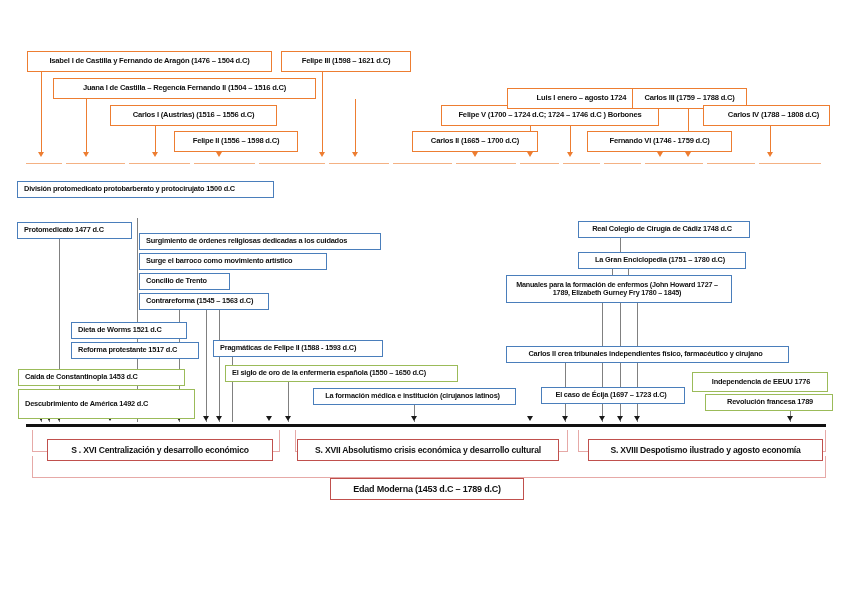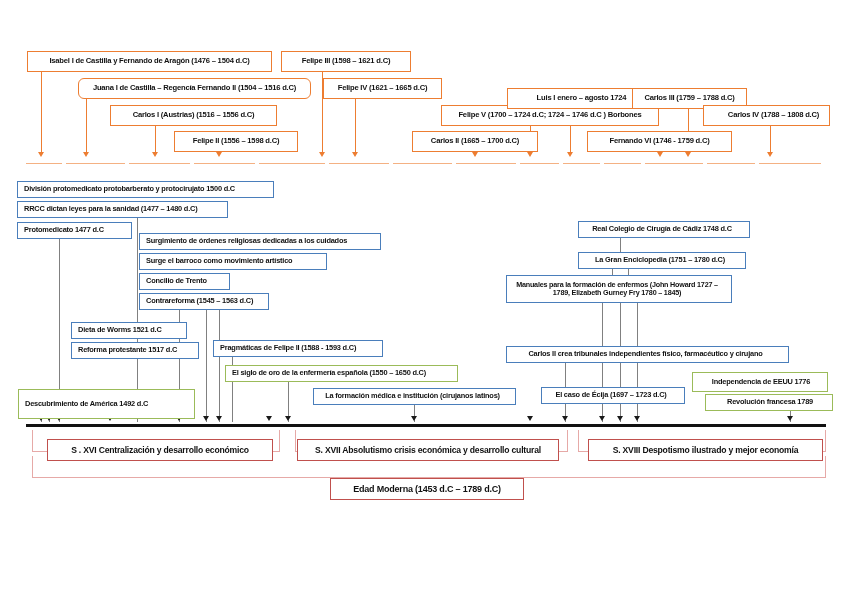--- a/index.html
+++ b/index.html
@@ -169,45 +169,43 @@
   <div class="hseg" style="left:456px; top:163px; width:60px;"></div>
   <div class="hseg" style="left:520px; top:163px; width:39px;"></div>
   <div class="hseg" style="left:563px; top:163px; width:37px;"></div>
   <div class="hseg" style="left:604px; top:163px; width:37px;"></div>
   <div class="hseg" style="left:645px; top:163px; width:58px;"></div>
   <div class="hseg" style="left:707px; top:163px; width:48px;"></div>
   <div class="hseg" style="left:759px; top:163px; width:62px;"></div>
 
   <div class="box orange" style="left:27px; top:51px; width:245px; height:21px;">Isabel I de Castilla y Fernando de Aragón (1476  – 1504 d.C)</div>
 
-  <div class="box orange" style="left:78px; top:78px; width:233px; height:21px;border-radius:6px;">Juana I de Castilla – Regencía Fernando II (1504 – 1516 d.C)</div>
+  <div class="box orange" style="left:53px; top:78px; width:263px; height:21px;">Juana I de Castilla – Regencía Fernando II (1504 – 1516 d.C)</div>
 
   <div class="box orange" style="left:110px; top:105px; width:167px; height:21px;">Carlos I (Austrias) (1516 – 1556 d.C)</div>
 
   <div class="box orange" style="left:174px; top:131px; width:124px; height:21px;">Felipe II (1556 – 1598 d.C)</div>
 
   <div class="box orange" style="left:281px; top:51px; width:130px; height:21px;">Felipe III (1598 – 1621 d.C)</div>
 
-  <div class="box orange" style="left:323px; top:78px; width:119px; height:21px;">Felipe IV (1621 – 1665 d.C)</div>
 
   <div class="box orange" style="left:412px; top:131px; width:126px; height:21px;">Carlos II (1665  – 1700 d.C)</div>
 
   <div class="box orange" style="left:441px; top:105px; width:218px; height:21px;">Felipe V (1700 – 1724 d.C; 1724 – 1746 d.C ) Borbones</div>
 
   <div class="box orange" style="left:507px; top:88px; width:149px; height:21px;">Luis I enero – agosto 1724</div>
 
   <div class="box orange" style="left:587px; top:131px; width:145px; height:21px;">Fernando VI (1746 - 1759 d.C)</div>
 
   <div class="box orange" style="left:632px; top:88px; width:115px; height:21px;">Carlos III (1759 – 1788 d.C)</div>
 
   <div class="box orange" style="left:703px; top:105px; width:127px; height:21px;padding-left:18px;">Carlos IV (1788 – 1808 d.C)</div>
 
   <div class="box blue" style="left:17px; top:181px; width:257px; height:17px;">División protomedicato protobarberato y protocirujato 1500 d.C</div>
 
-  <div class="box blue" style="left:17px; top:201px; width:211px; height:17px;">RRCC dictan leyes para la sanidad (1477 – 1480 d.C)</div>
 
   <div class="box blue" style="left:17px; top:222px; width:115px; height:17px;">Protomedicato 1477 d.C</div>
 
   <div class="box blue" style="left:139px; top:233px; width:242px; height:17px;">Surgimiento de órdenes religiosas dedicadas a  los cuidados</div>
 
   <div class="box blue" style="left:139px; top:253px; width:188px; height:17px;">Surge el barroco como movimiento artístico</div>
 
   <div class="box blue" style="left:139px; top:273px; width:91px; height:17px;">Concilio de Trento</div>
 
   <div class="box blue" style="left:139px; top:293px; width:130px; height:17px;">Contrareforma  (1545 – 1563 d.C)</div>
@@ -223,20 +221,21 @@
   <div class="box blue ctr" style="left:578px; top:221px; width:172px; height:17px;">Real Colegio de Cirugía de Cádiz 1748 d.C</div>
 
   <div class="box blue ctr" style="left:578px; top:252px; width:168px; height:17px;">La Gran Enciclopedia (1751 – 1780 d.C)</div>
 
   <div class="box blue ctr" style="left:506px; top:275px; width:226px; height:28px; font-size:7.2px;">Manuales para la formación de enfermos (John Howard 1727 – 1789,  Elizabeth Gurney Fry 1780 – 1845)</div>
 
   <div class="box blue ctr" style="left:506px; top:346px; width:283px; height:17px;">Carlos II crea tribunales independientes físico, farmacéutico y cirujano</div>
 
   <div class="box blue ctr" style="left:541px; top:387px; width:144px; height:17px;">El caso de Écija  (1697 – 1723 d.C)</div>
 
+  <div class="box green" style="left:18px; top:369px; width:167px; height:17px;">Caída de Constantinopla 1453 d.C</div>
 
   <div class="box green" style="left:18px; top:389px; width:177px; height:30px;">Descubrimiento de América 1492 d.C</div>
 
   <div class="box green" style="left:225px; top:365px; width:233px; height:17px;">El siglo de oro de la enfermería española (1550 – 1650 d.C)</div>
 
   <div class="box green ctr" style="left:692px; top:372px; width:136px; height:20px;">Independencia de EEUU 1776</div>
 
   <div class="box green ctr" style="left:705px; top:394px; width:128px; height:17px;">Revolución francesa 1789</div>
 
   <div class="vline gray" style="left:59px;  top:239px; height:183px;"></div>
@@ -282,17 +281,17 @@
 
   <div class="bracket" style="left:32px;  top:430px; width:248px; height:22px;"></div>
   <div class="bracket" style="left:295px; top:430px; width:273px; height:22px;"></div>
   <div class="bracket" style="left:578px; top:430px; width:248px; height:22px;"></div>
   <div class="bracket" style="left:32px;  top:456px; width:794px; height:22px;"></div>
 
   <div class="box red" style="left:297px; top:439px; width:262px; height:22px;">S. XVII Absolutismo crisis económica y desarrollo cultural</div>
 
   <div class="box red" style="left:47px; top:439px; width:226px; height:22px;">S . XVI Centralización y desarrollo económico</div>
 
-  <div class="box red" style="left:588px; top:439px; width:235px; height:22px;">S. XVIII Despotismo ilustrado y mejor  economía</div>
+  <div class="box red" style="left:588px; top:439px; width:235px; height:22px;">S. XVIII Despotismo ilustrado y agosto  economía</div>
 
   <div class="box red" style="left:330px; top:478px; width:194px; height:22px; font-size:9px;">Edad Moderna (1453 d.C – 1789 d.C)</div>
 
 </div>
 
 </body></html>

